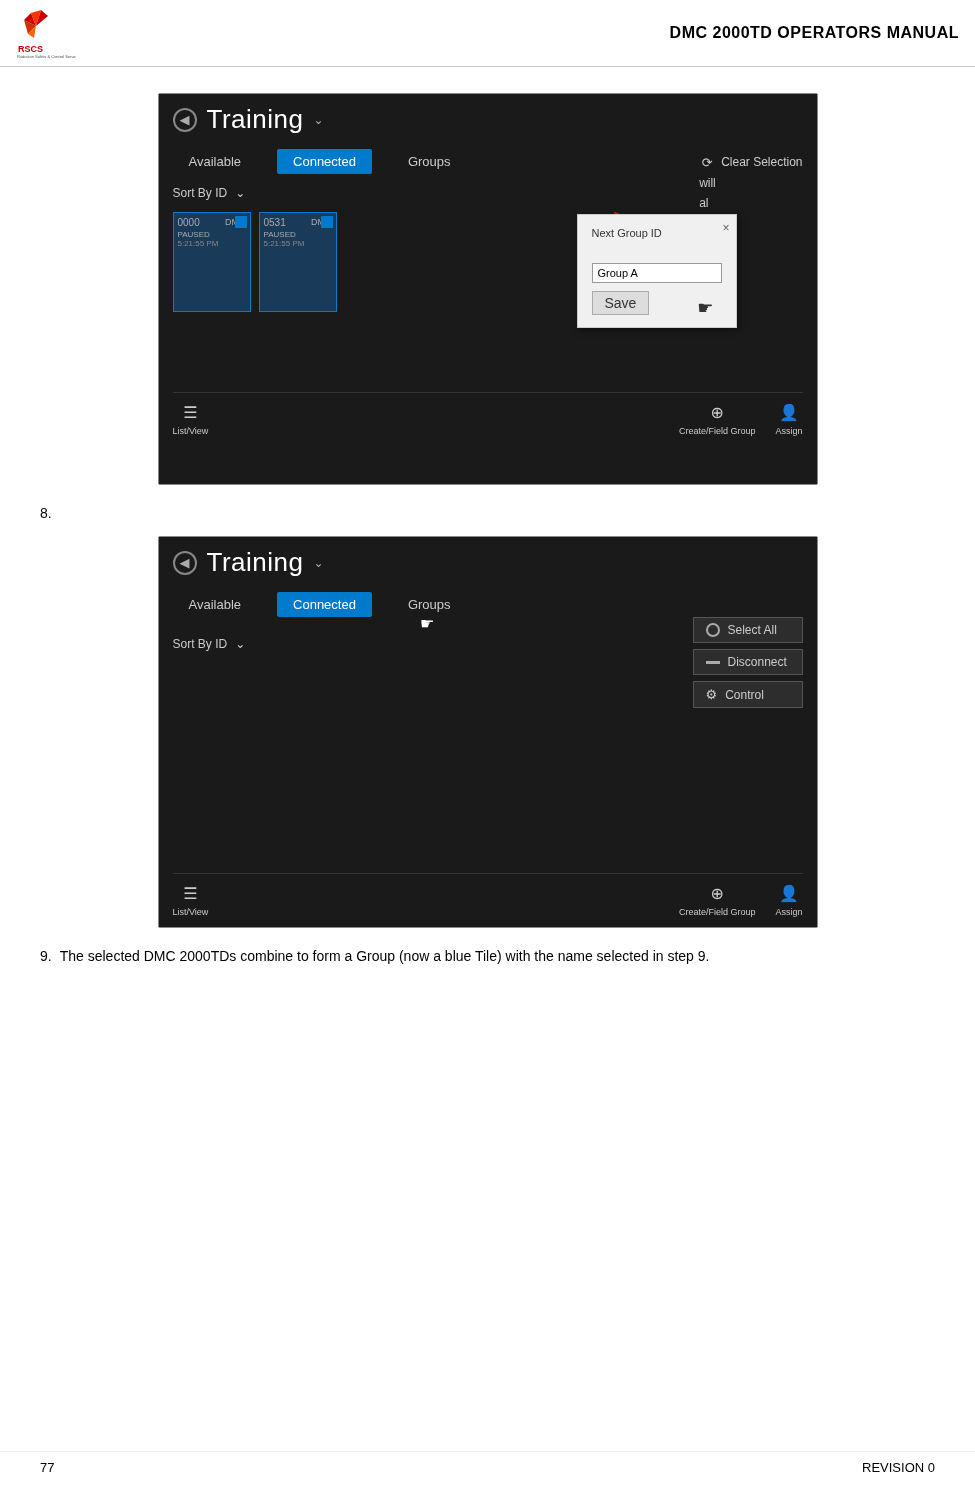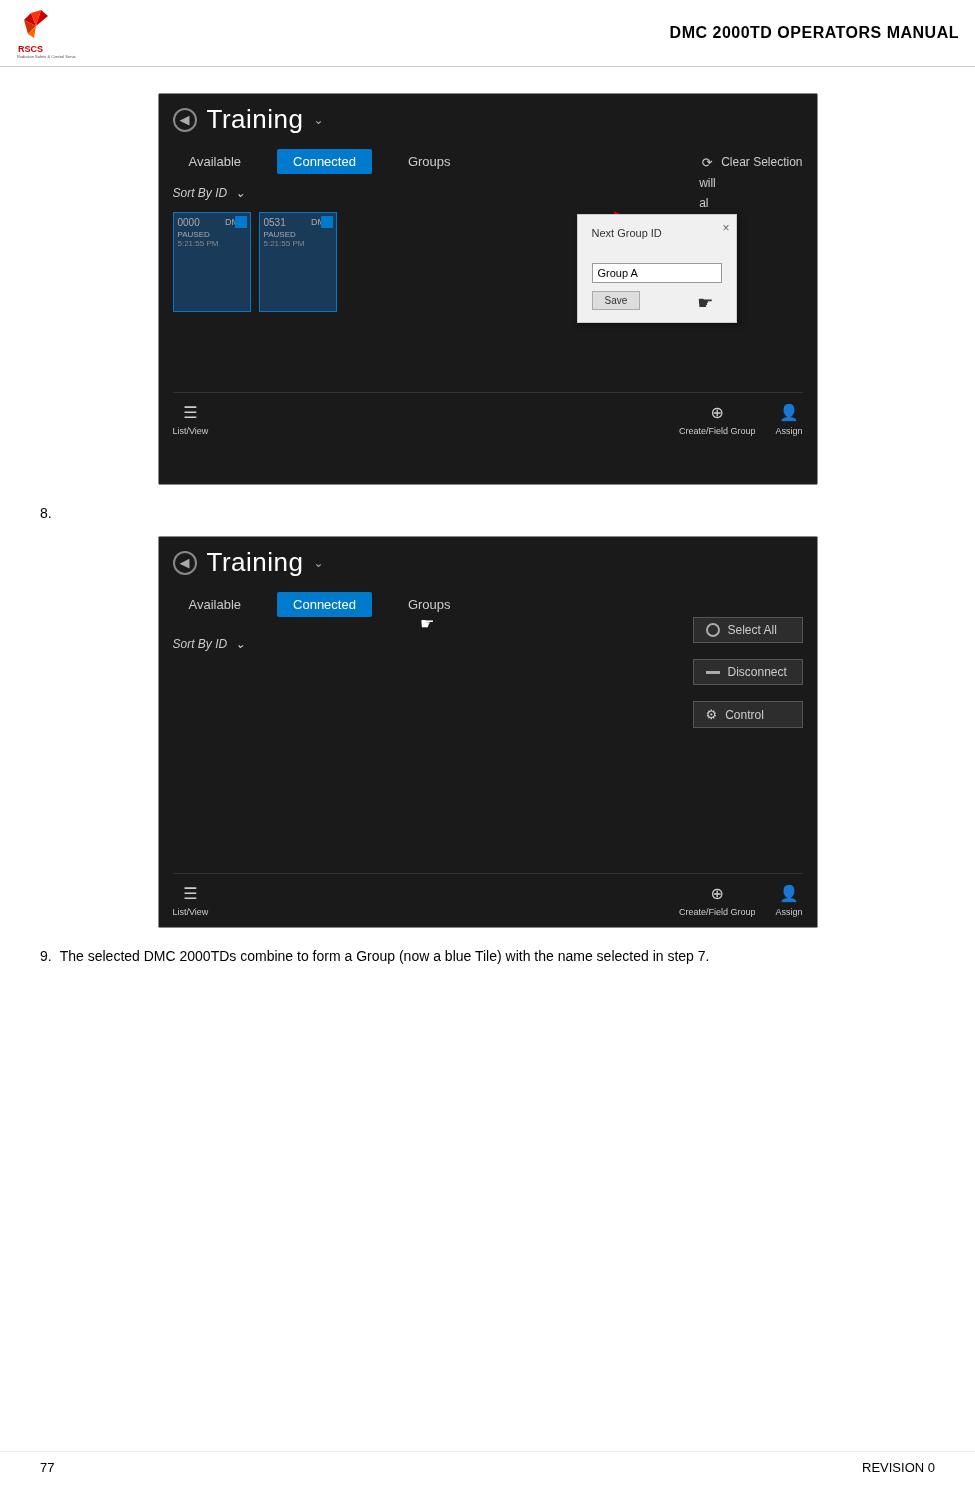--- a/index.html
+++ b/index.html
@@ -116,21 +116,20 @@
     }
 
     
     .sort-bar {
       display: flex;
       align-items: center;
       gap: 8px;
       margin-bottom: 12px;
       font-size: 12px;
       color: #ccc;
-      font-style: italic;
     }
     .sort-dropdown {
       display: flex;
       align-items: center;
       gap: 4px;
       color: #ccc;
       cursor: pointer;
     }
 
     
@@ -277,21 +276,21 @@
       right: 6px;
       top: 6px;
       font-size: 12px;
       cursor: pointer;
       color: #666;
     }
     .dialog-save-btn {
       background: #ddd;
       border: 1px solid #aaa;
       padding: 3px 12px;
-      font-size: 10px;
+      font-size: 14px;
       cursor: pointer;
       color: #333;
     }
 
     
     .arrow-decoration {
       position: absolute;
       right: 240px;
       top: 115px;
       color: red;
@@ -303,21 +302,21 @@
       font-weight: normal;
     }
 
     
     .right-panel-2 {
       position: absolute;
       right: 14px;
       top: 80px;
       display: flex;
       flex-direction: column;
-      gap: 16px;
+      gap: 6px;
       background: transparent;
     }
     .panel-btn-2 {
       display: flex;
       align-items: center;
       gap: 8px;
       color: #ccc;
       font-size: 12px;
       cursor: pointer;
       padding: 5px 12px;
@@ -553,21 +552,21 @@
             <span>Assign</span>
           </div>
         </div>
       </div>
 
     </div>
   </div>
 
   <div class="step-item" style="margin: 18px 0 40px 0;">
     <span class="step-number">9.</span>
-    <span>The selected DMC 2000TDs combine to form a Group (now a blue Tile) with the name selected in step 7.</span>
+    <span>The selected DMC 2000TDs combine to form a Group (now a blue Tile) with the name selected in step 9.</span>
   </div>
 
 </div>
 
 <div class="footer" style="position: absolute; bottom: 10px; left: 0; right: 0; padding: 8px 40px; display: flex; justify-content: space-between; background: #fff;">
   <span class="page-number">77</span>
   <span class="revision-text">REVISION 0</span>
 </div>
 
 </body></html>

